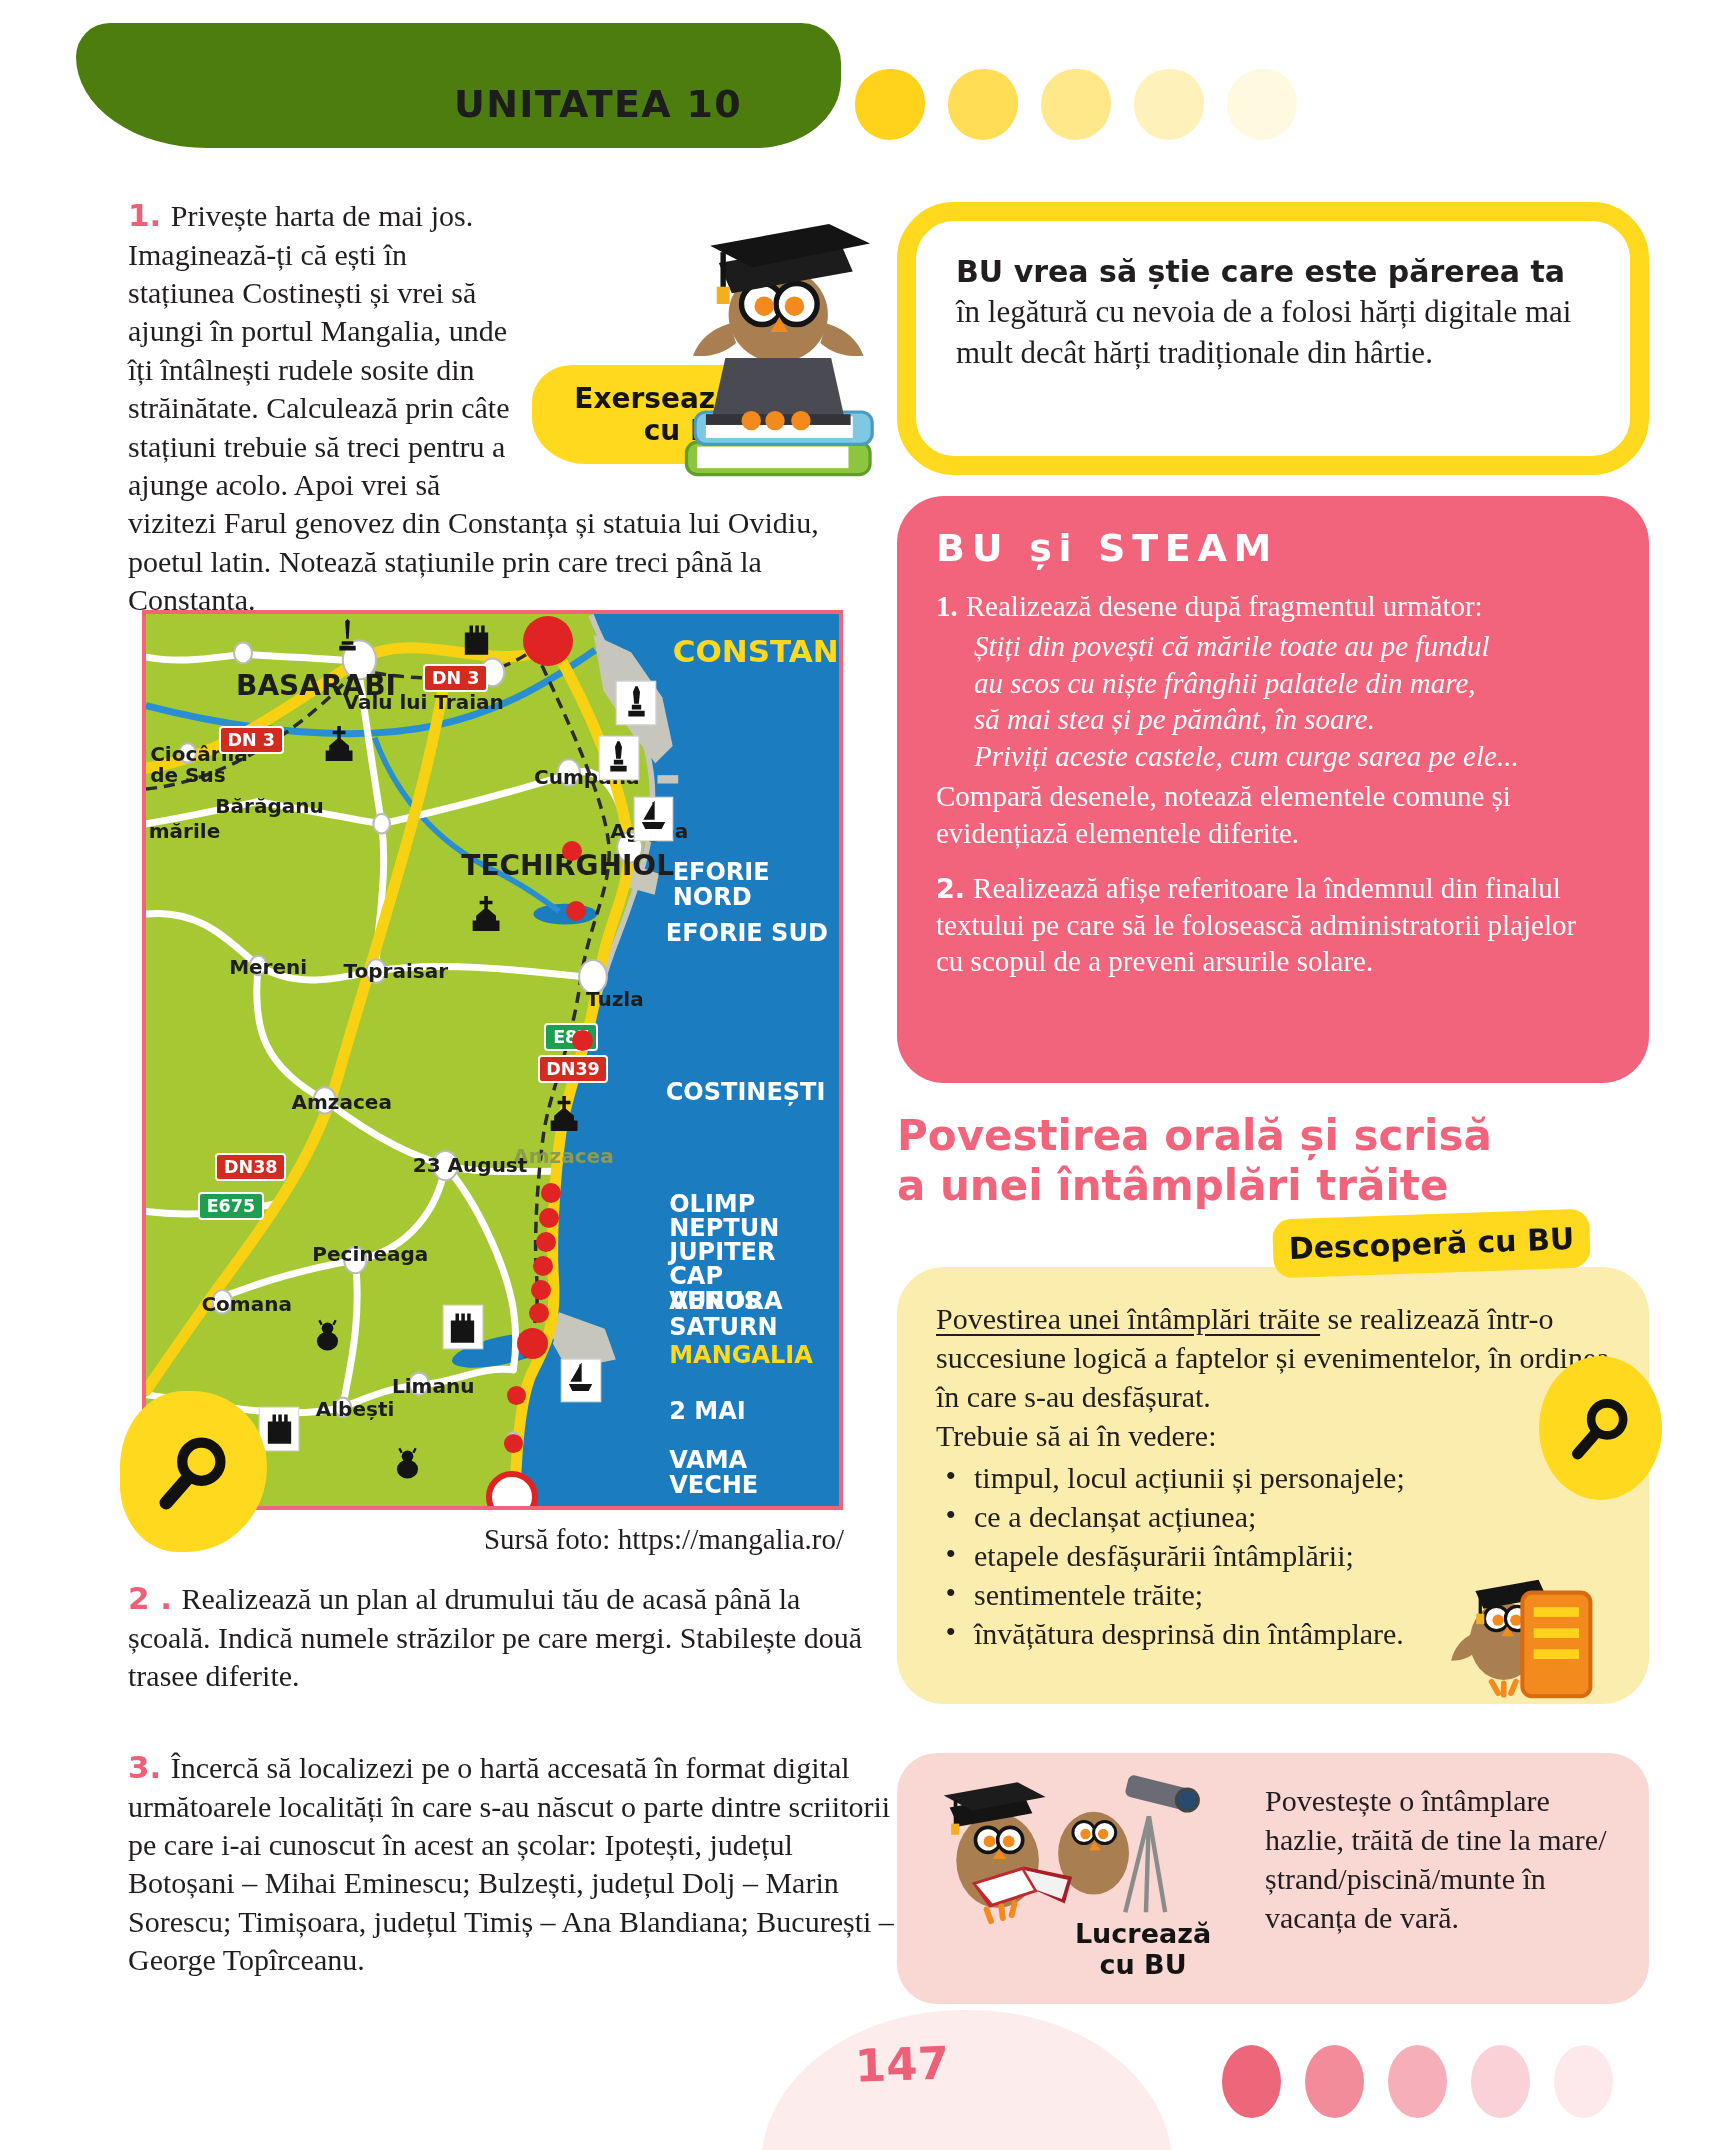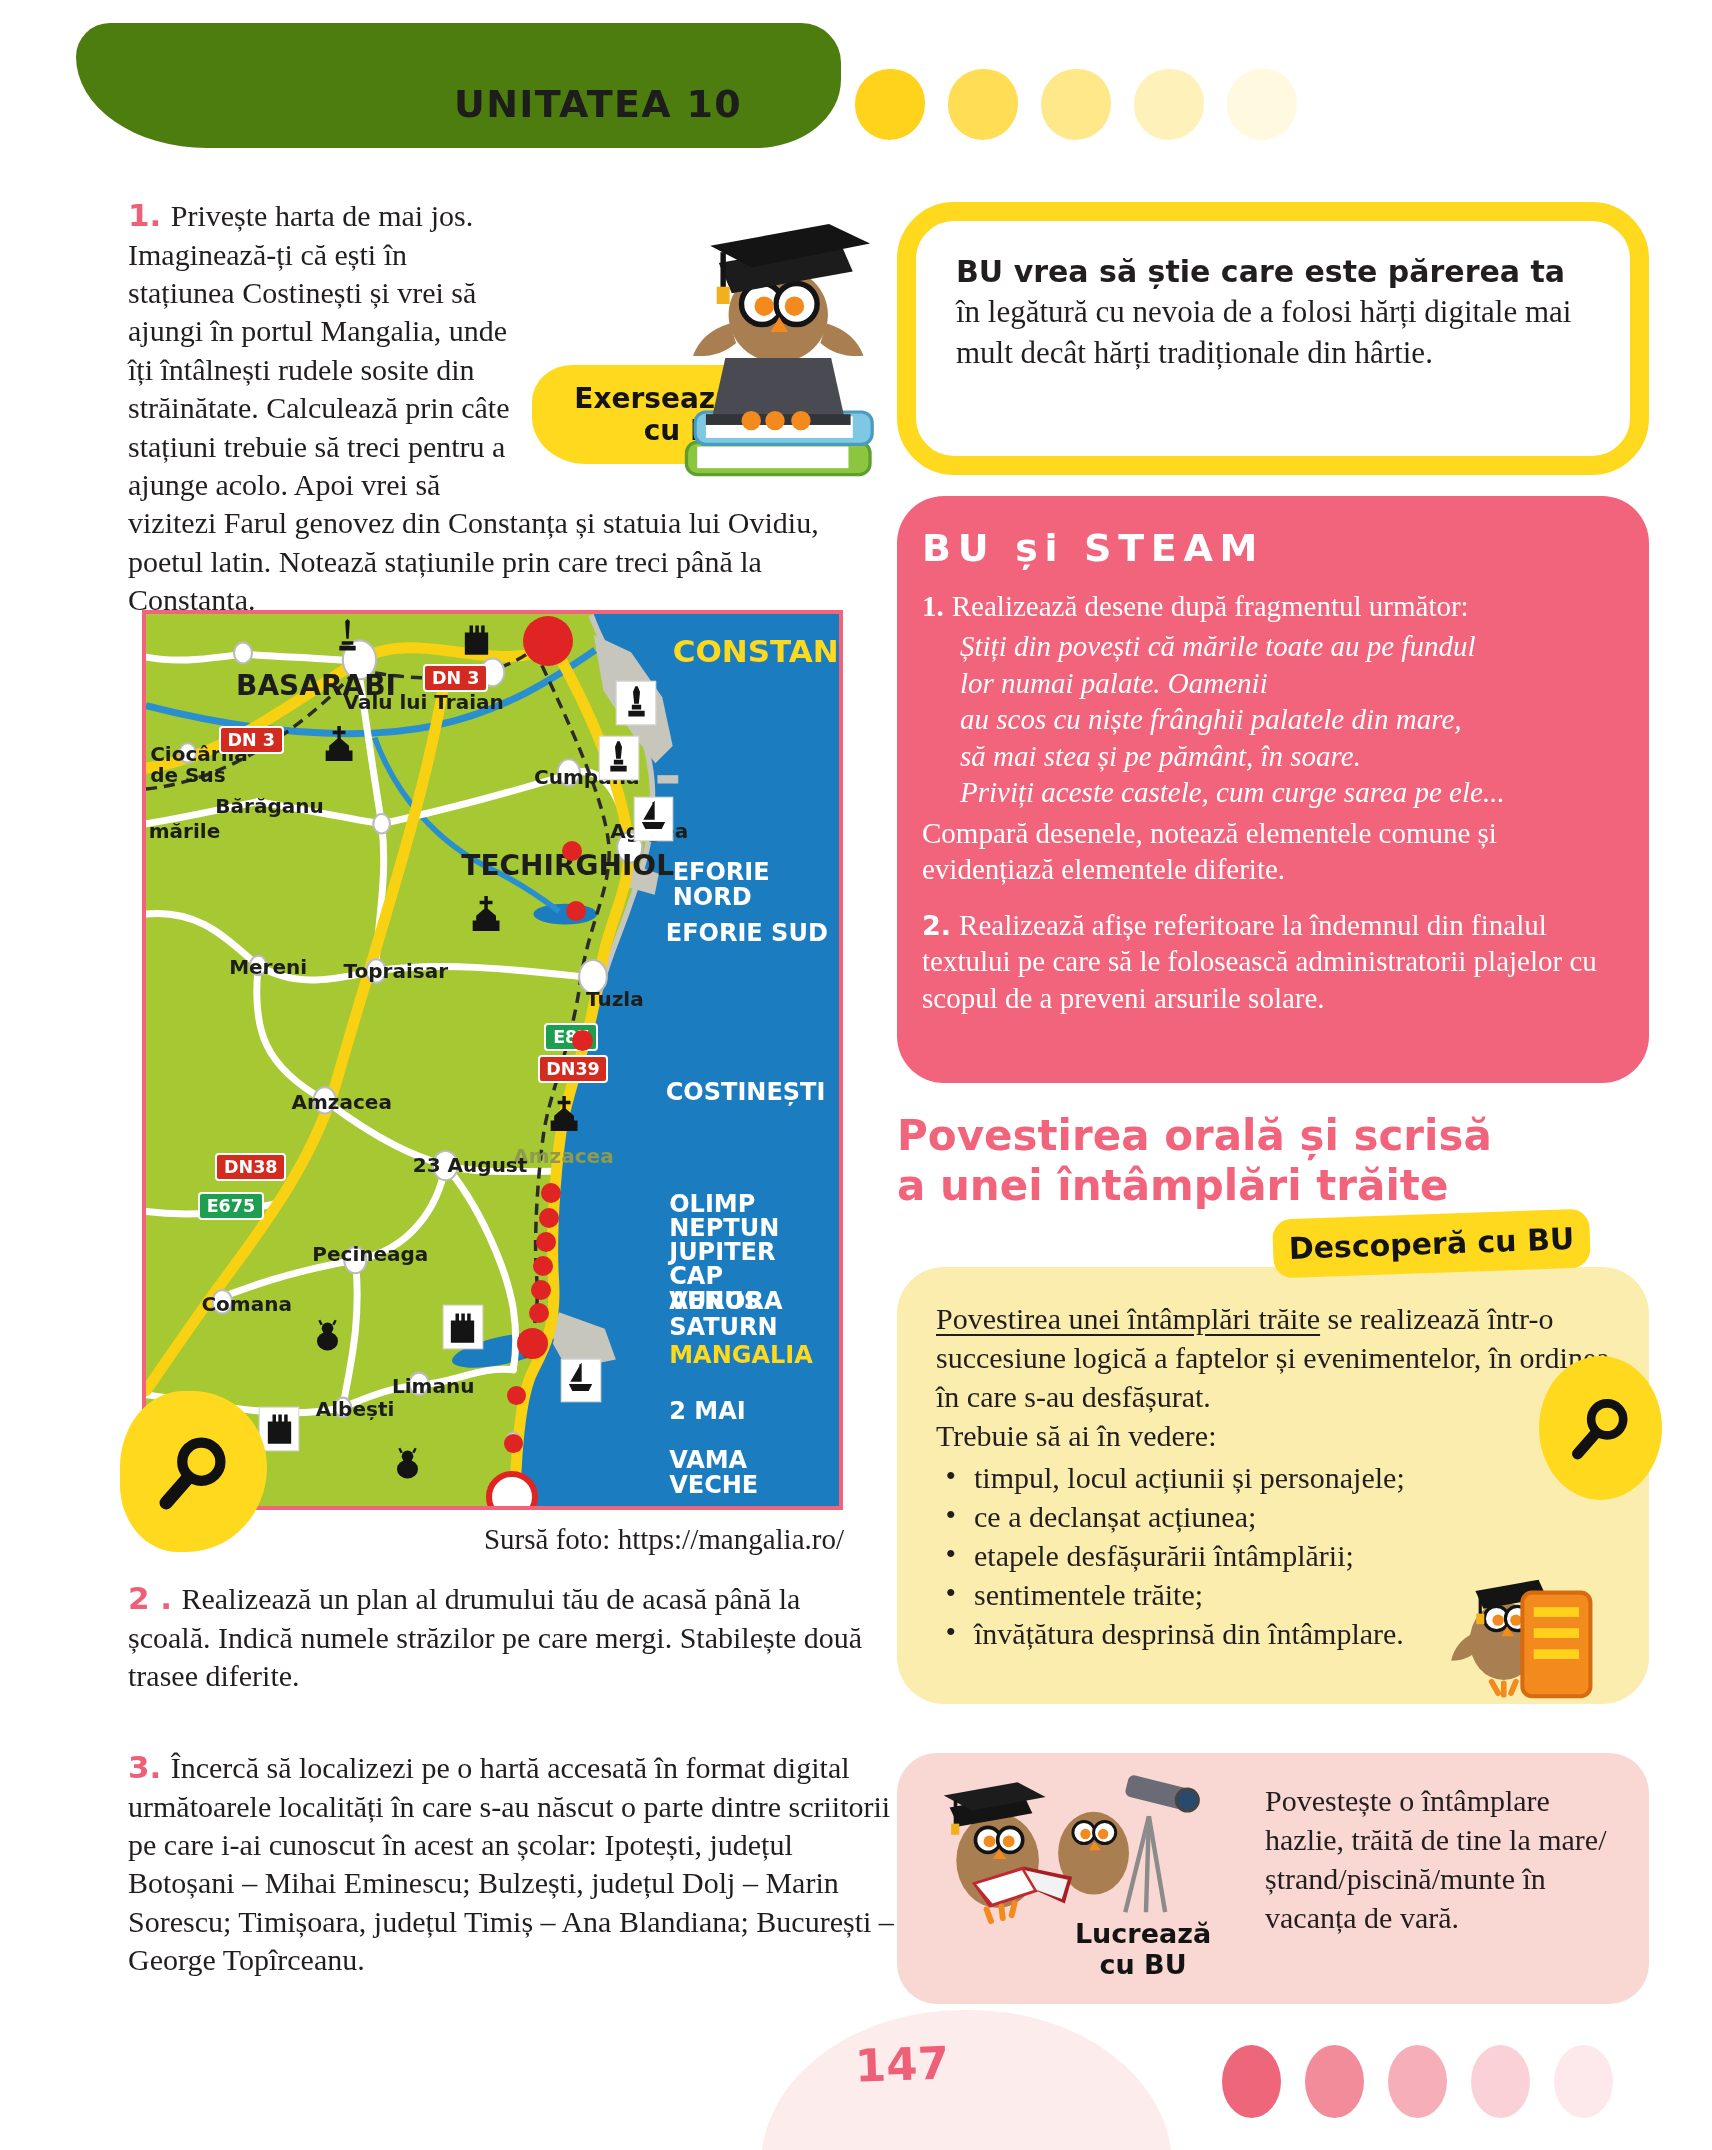--- a/index.html
+++ b/index.html
@@ -51,21 +51,21 @@
   .mag-blob{background:#ffd91e;display:flex;align-items:center;justify-content:center;}
   .mag-left{left:120px;top:1391px;width:147px;height:161px;border-radius:46% 54% 58% 42% / 50% 50% 56% 44%;z-index:5;}
   .mag-right{left:1539px;top:1356px;width:123px;height:144px;border-radius:50%;z-index:5;}
 
   
   .bu-box{left:897px;top:202px;width:752px;height:273px;box-sizing:border-box;background:#ffffff;
           border:19px solid #ffd91e;border-radius:57px;padding:31px 40px;}
   .bu-box .comicpart{font-size:30px;line-height:1.3;}
   .bu-box .serifpart{font-size:31px;line-height:1.3;}
   .steam-box{left:897px;top:496px;width:752px;height:587px;box-sizing:border-box;background:#f2647c;
-             border-radius:47px;padding:30px 25px;color:#ffffff;}
+             border-radius:47px;padding:30px 39px;color:#ffffff;}
   .steam-title{font-size:38px;letter-spacing:6.7px;margin-bottom:17.5px;}
   .steam-box .item{font-size:29px;line-height:1.26;}
   .steam-box .quote{font-style:italic;margin:4px 0 4px 38px;font-size:29px;line-height:1.26;}
   .steam-box .num{font-weight:700;margin-right:8px;}
   .steam-box .num.b{font-family:"DejaVu Sans",sans-serif;font-weight:800;font-size:27px;}
   .section-head{left:897px;top:1111px;width:742px;font-size:42px;line-height:1.2;color:#f2647c;}
   .descopera{left:1273px;top:1214px;width:317px;height:59px;border-radius:19px;transform:rotate(-2deg);
              display:flex;align-items:center;justify-content:center;font-size:30px;z-index:4;}
   .discover-box{left:897px;top:1267px;width:752px;height:437px;box-sizing:border-box;background:#fbedad;
                 border-radius:47px;padding:32px 39px;font-size:30px;line-height:1.3;}
@@ -316,21 +316,20 @@
   <span class="comic comicpart">BU vrea să știe care este părerea ta</span><span class="serifpart"> în legătură cu nevoia de a folosi hărți digitale mai mult decât hărți tradiționale din hârtie.</span>
 </div>
 
 <div class="abs steam-box">
   <div class="steam-title comic">BU și STEAM</div>
   <div class="item">
     <span class="num">1.</span><span>Realizează desene după fragmentul următor:</span>
   </div>
   <div class="quote" id="steam-quote">
       <div>Știți din povești că mările toate au pe fundul</div>
-      <div>lor numai palate. Oamenii</div>
       <div>au scos cu niște frânghii palatele din mare,</div>
       <div>să mai stea și pe pământ, în soare.</div>
       <div>Priviți aceste castele, cum curge sarea pe ele...</div>
     </div>
   <div class="item">Compară desenele, notează elementele comune și evidențiază elementele diferite.</div>
   <div class="item" style="margin-top:19px;">
     <span class="num b">2.</span><span>Realizează afișe referitoare la îndemnul din finalul textului pe care să le folosească administratorii plajelor cu scopul de a preveni arsurile solare.</span>
   </div>
 </div>
 

